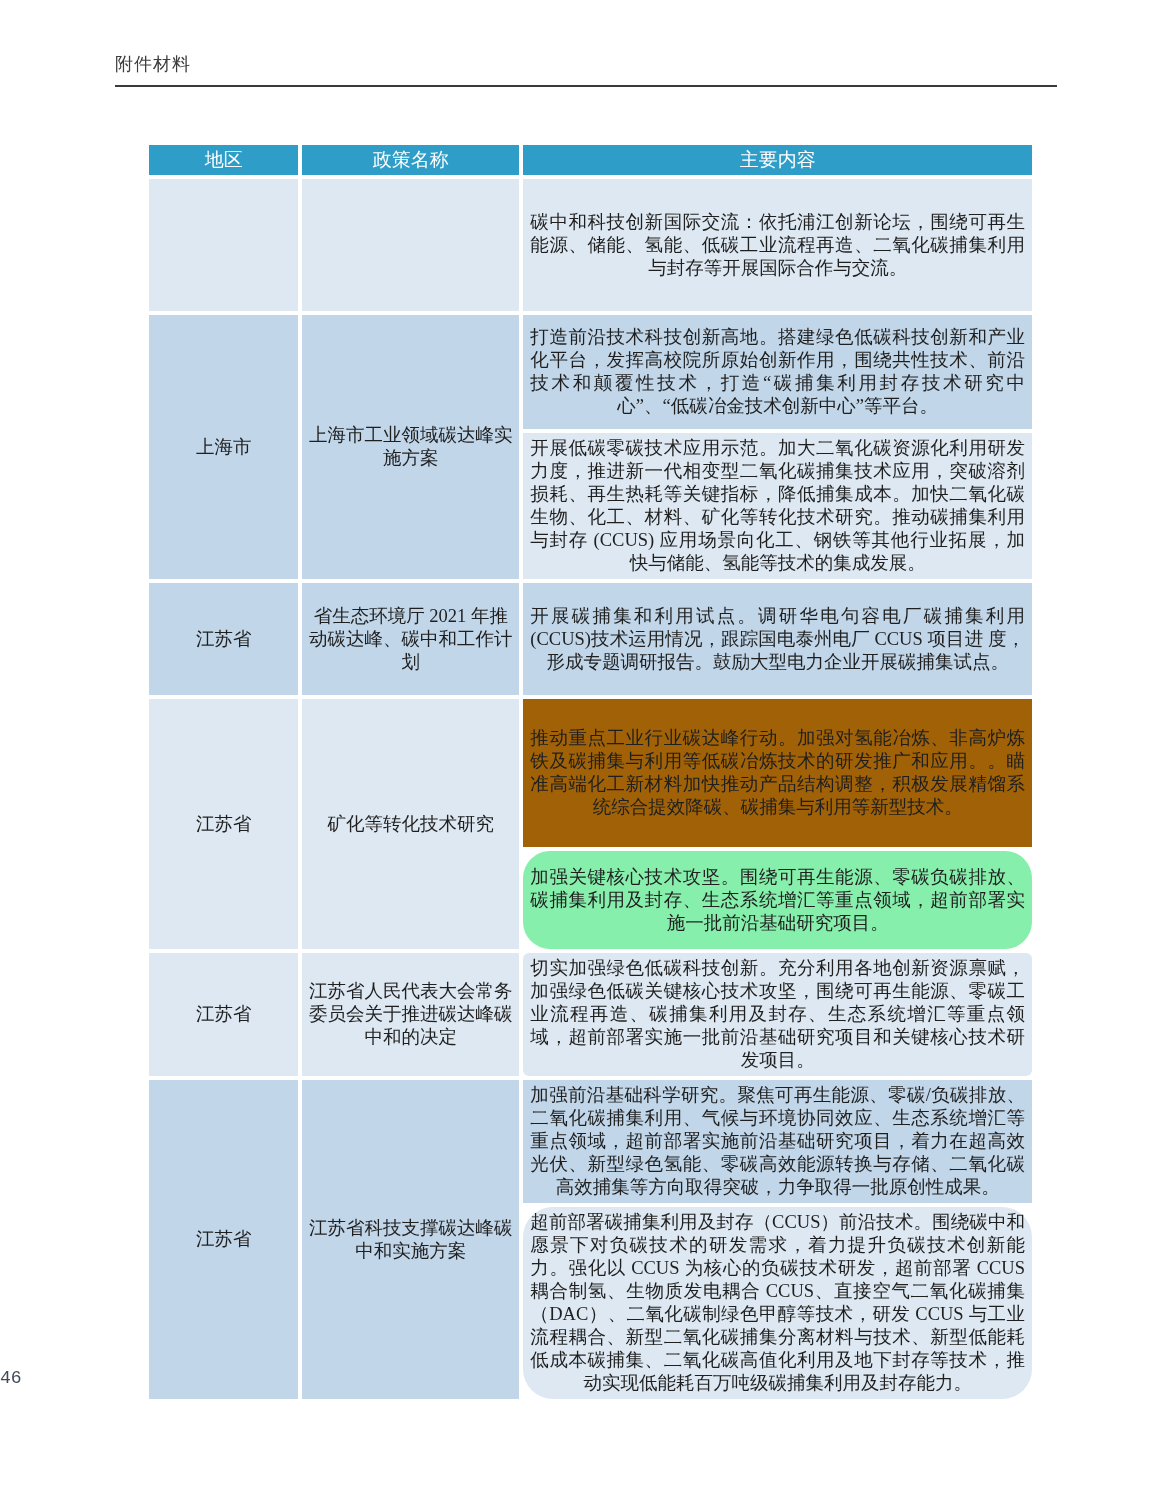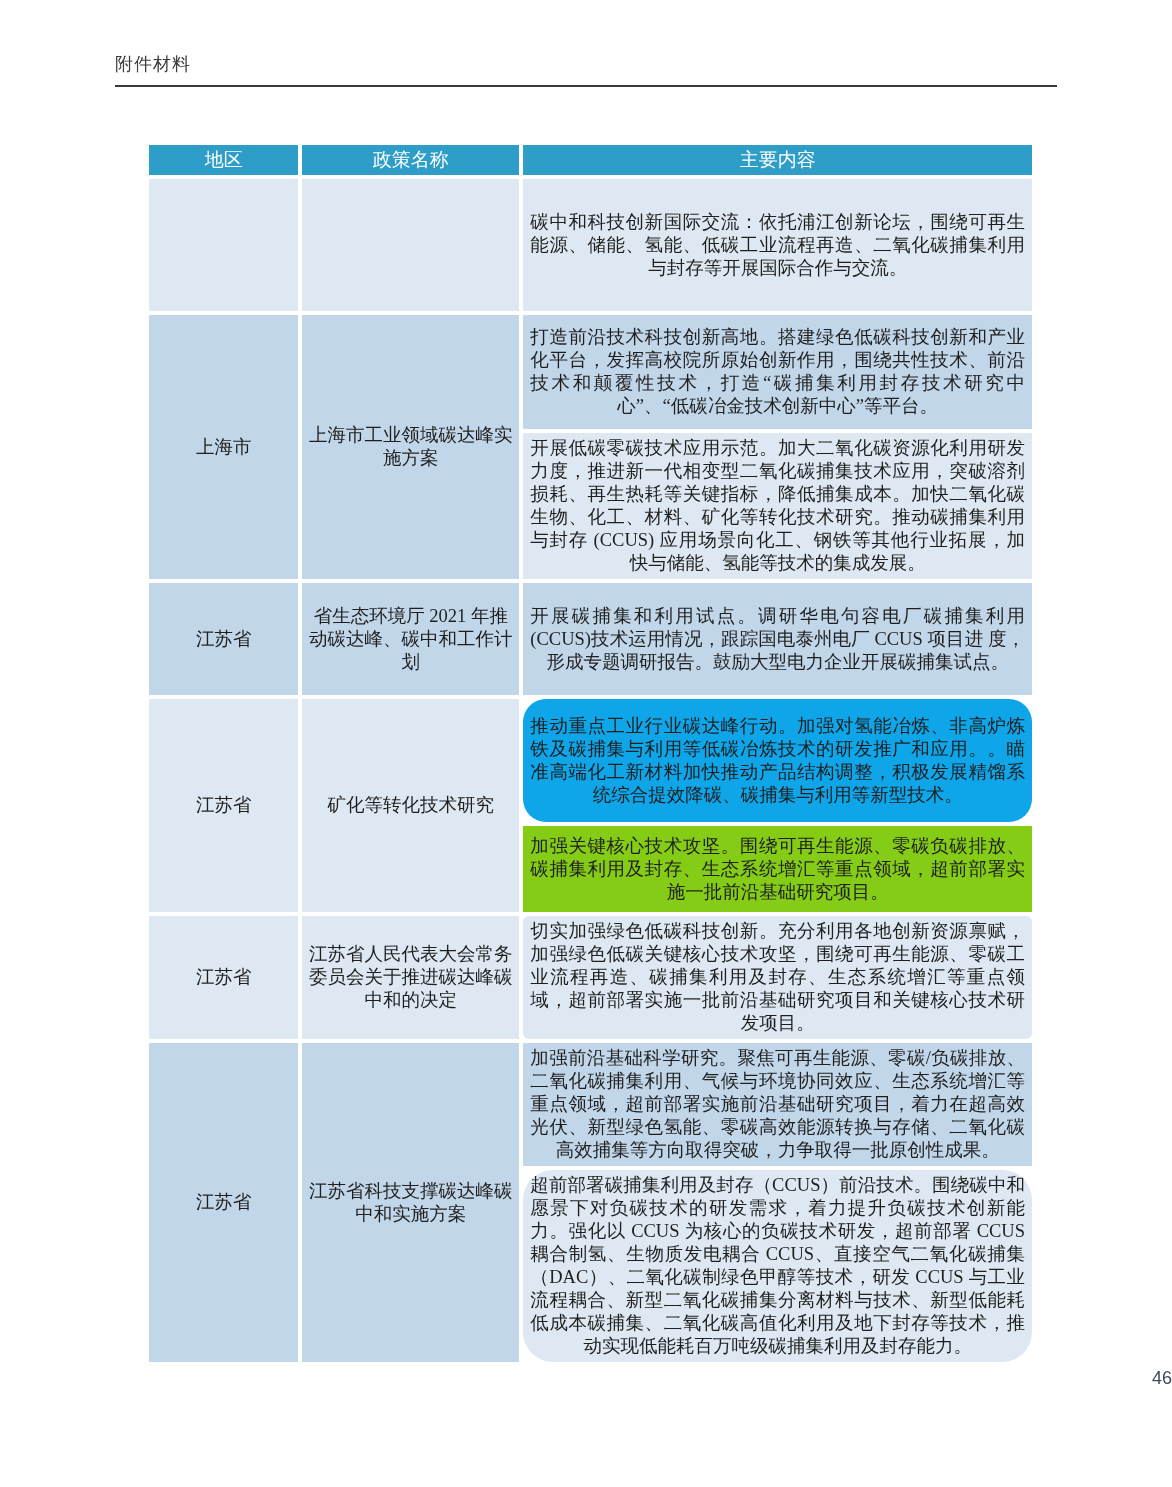--- a/index.html
+++ b/index.html
@@ -47,24 +47,24 @@
     text-align-last: center;
     padding: 4px 7px;
   }
   .col-region { width: 148px; }
   .col-policy { width: 215px; }
   .col-content { width: 504px; }
   .page-number {
     position: absolute;
     left: 0; right: 0;
     top: 1368px;
-    text-align: right;
+    text-align: left;
     font-size: 18px;
     color: #3e4a5a;
-    font-family: Liberation Sans, sans-serif;
+    font-family: Liberation Mono, monospace;
   }
 </style>
 </head>
 <body>
 
 <div class="doc-header">附件材料</div>
 
 <div class="table-wrap">
   <table class="policy-table">
     <colgroup>
@@ -94,24 +94,24 @@
           <td class="cell-content" style="background: rgb(221, 232, 242); height: 139px;">开展低碳零碳技术应用示范。加大二氧化碳资源化利用研发力度，推进新一代相变型二氧化碳捕集技术应用，突破溶剂损耗、再生热耗等关键指标，降低捕集成本。加快二氧化碳生物、化工、材料、矿化等转化技术研究。推动碳捕集利用与封存 (CCUS) 应用场景向化工、钢铁等其他行业拓展，加快与储能、氢能等技术的集成发展。</td>
         </tr>
         <tr>
           <td class="cell-region" rowspan="1" style="background: rgb(193, 214, 233);">江苏省</td>
           <td class="cell-policy" rowspan="1" style="background: rgb(193, 214, 233);">省生态环境厅 2021 年推动碳达峰、碳中和工作计划</td>
           <td class="cell-content" style="background: rgb(193, 214, 233); height: 112px;">开展碳捕集和利用试点。调研华电句容电厂碳捕集利用(CCUS)技术运用情况，跟踪国电泰州电厂 CCUS 项目进 度，形成专题调研报告。鼓励大型电力企业开展碳捕集试点。</td>
         </tr>
         <tr>
           <td class="cell-region" rowspan="2" style="background: rgb(221, 232, 242);">江苏省</td>
           <td class="cell-policy" rowspan="2" style="background: rgb(221, 232, 242);">矿化等转化技术研究</td>
-          <td class="cell-content" style="background: #0ea5e9; height: 123px; border-radius: 23px;">推动重点工业行业碳达峰行动。加强对氢能冶炼、非高炉炼铁及碳捕集与利用等低碳冶炼技术的研发推广和应用。。瞄准高端化工新材料加快推动产品结构调整，积极发展精馏系统综合提效降碳、碳捕集与利用等新型技术。</td>
+          <td class="cell-content" style="background: #a16207; height: 148px;">推动重点工业行业碳达峰行动。加强对氢能冶炼、非高炉炼铁及碳捕集与利用等低碳冶炼技术的研发推广和应用。。瞄准高端化工新材料加快推动产品结构调整，积极发展精馏系统综合提效降碳、碳捕集与利用等新型技术。</td>
         </tr>
         <tr>
-          <td class="cell-content" style="background: #84cc16; height: 86px;">加强关键核心技术攻坚。围绕可再生能源、零碳负碳排放、碳捕集利用及封存、生态系统增汇等重点领域，超前部署实施一批前沿基础研究项目。</td>
+          <td class="cell-content" style="background: #86efac; height: 98px; border-radius: 27px;">加强关键核心技术攻坚。围绕可再生能源、零碳负碳排放、碳捕集利用及封存、生态系统增汇等重点领域，超前部署实施一批前沿基础研究项目。</td>
         </tr>
         <tr>
           <td class="cell-region" rowspan="1" style="background: rgb(221, 232, 242);">江苏省</td>
           <td class="cell-policy" rowspan="1" style="background: rgb(221, 232, 242);">江苏省人民代表大会常务委员会关于推进碳达峰碳中和的决定</td>
           <td class="cell-content" style="background: rgb(221, 232, 242); height: 121px; border-radius: 6px;">切实加强绿色低碳科技创新。充分利用各地创新资源禀赋，加强绿色低碳关键核心技术攻坚，围绕可再生能源、零碳工业流程再造、碳捕集利用及封存、生态系统增汇等重点领域，超前部署实施一批前沿基础研究项目和关键核心技术研发项目。</td>
         </tr>
         <tr>
           <td class="cell-region" rowspan="2" style="background: rgb(193, 214, 233);">江苏省</td>
           <td class="cell-policy" rowspan="2" style="background: rgb(193, 214, 233);">江苏省科技支撑碳达峰碳中和实施方案</td>
           <td class="cell-content" style="background: rgb(193, 214, 233); height: 108px;">加强前沿基础科学研究。聚焦可再生能源、零碳/负碳排放、二氧化碳捕集利用、气候与环境协同效应、生态系统增汇等重点领域，超前部署实施前沿基础研究项目，着力在超高效光伏、新型绿色氢能、零碳高效能源转换与存储、二氧化碳高效捕集等方向取得突破，力争取得一批原创性成果。</td>

